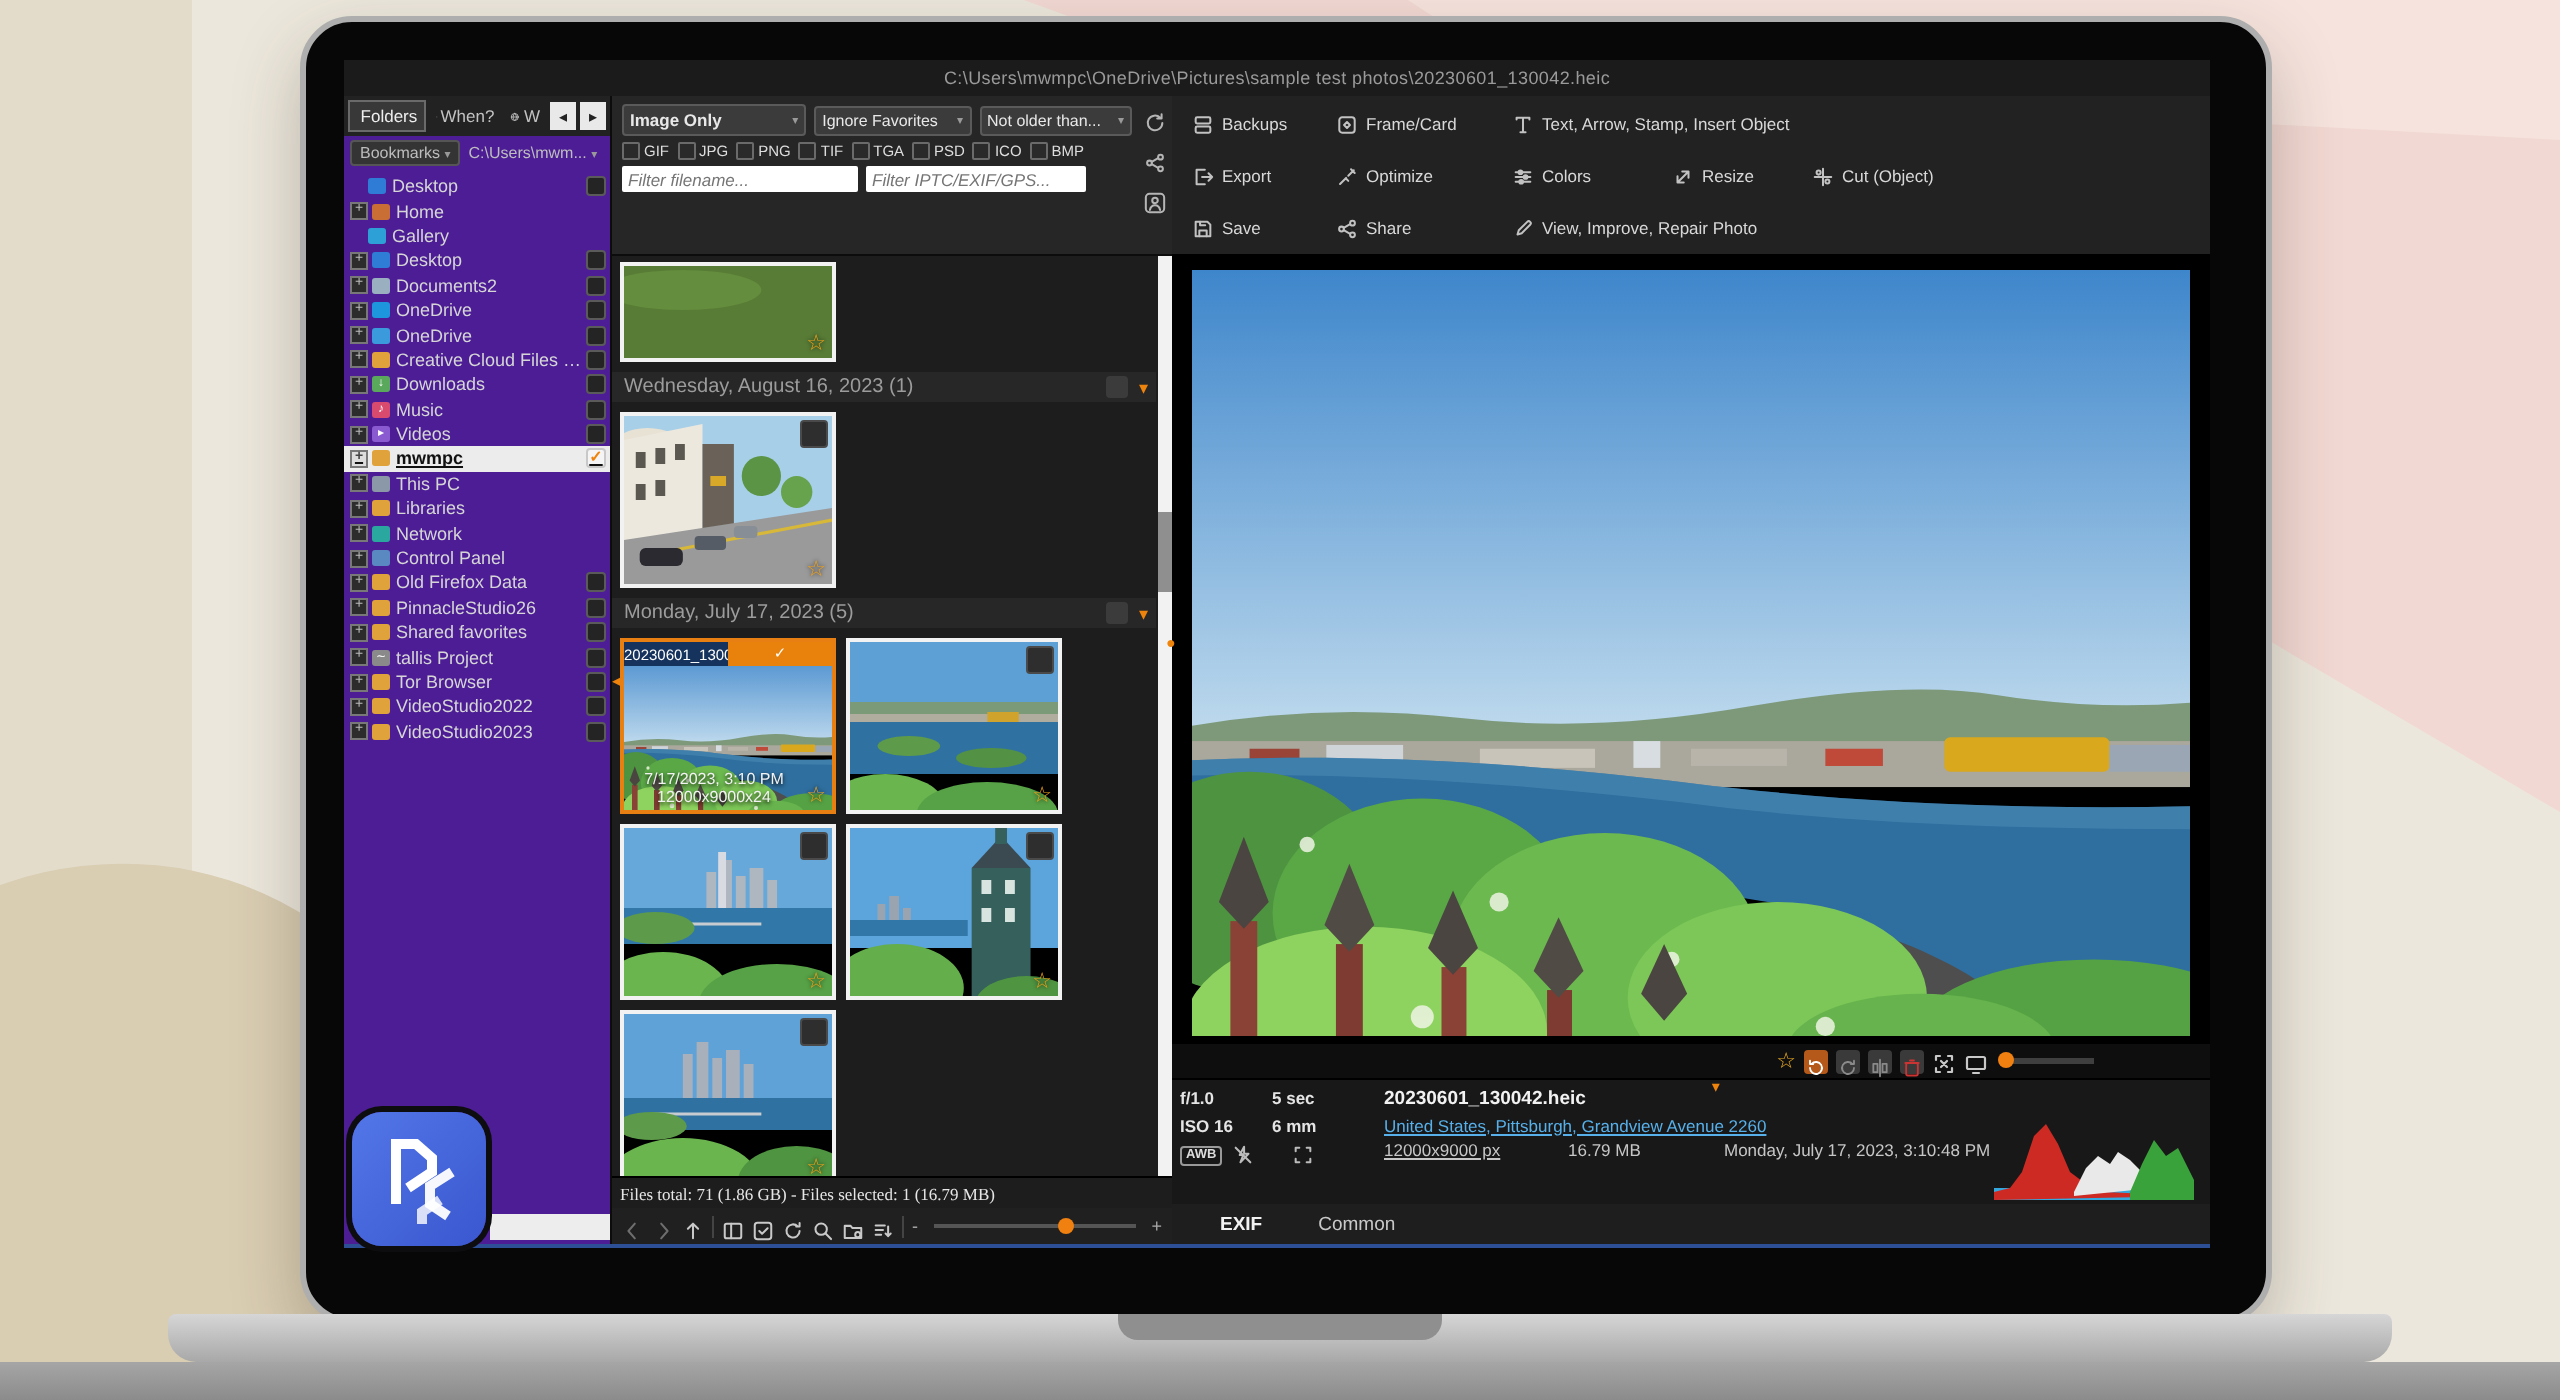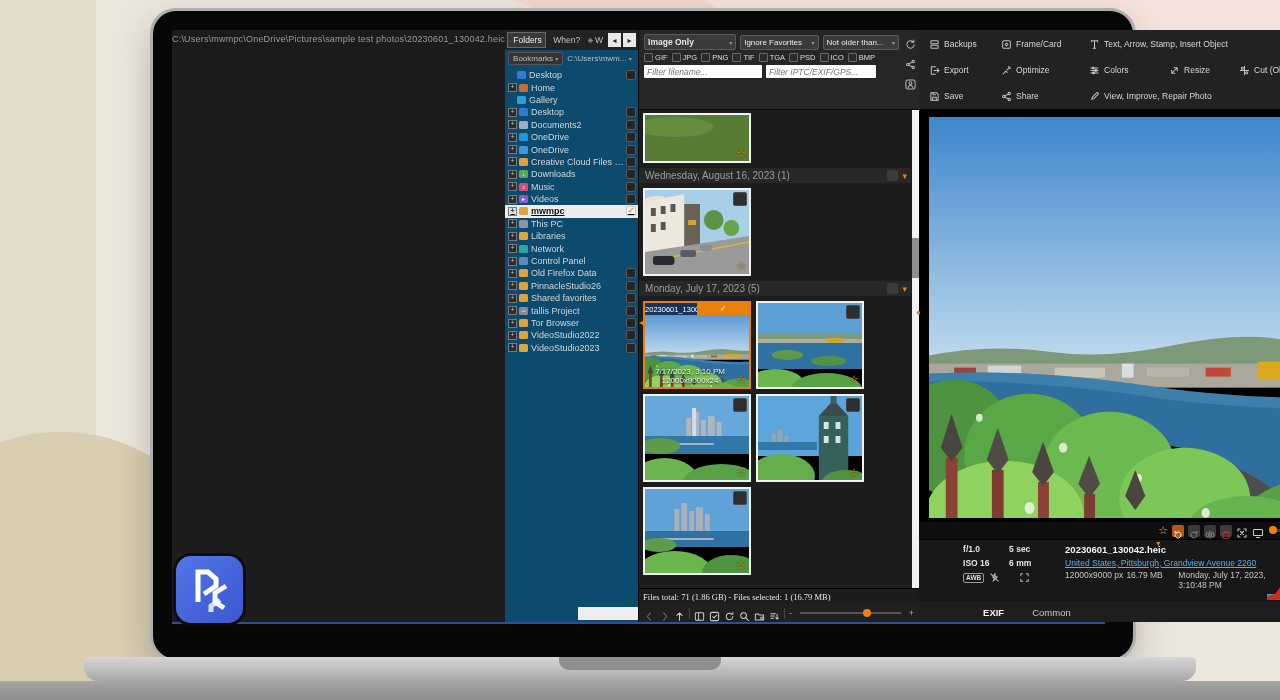--- a/index.html
+++ b/index.html
@@ -17,26 +17,26 @@
   .screen{position:absolute;left:150px;top:8px;width:980px;height:648px;background:#070708;
     border:3px solid #aeaeae;border-radius:26px;box-shadow:0 14px 34px rgba(60,50,40,.28);}
   .base{position:absolute;left:84px;top:657px;width:1112px;height:24px;
     background:linear-gradient(#d6d6d6,#a8a8a8);border-radius:4px 4px 14px 14px;}
   .notch{position:absolute;left:50%;top:0;transform:translateX(-50%);width:162px;height:13px;
     background:#8f8f8f;border-radius:0 0 10px 10px;}
   .desk{position:absolute;left:0;top:681px;width:1280px;height:19px;
     background:linear-gradient(#a6a6a6,#8b8b8b);}
   
   .app{position:absolute;left:172px;top:30px;width:933px;height:592px;background:#1d1d1d;
-    border-bottom:2px solid #2d4f96;display:flex;flex-direction:row;color:#d6d6d6;}
+    border-bottom:2px solid #2d4f96;display:flex;flex-direction:column;color:#d6d6d6;}
   .titlebar{height:18px;background:#1b1b1b;display:flex;align-items:center;justify-content:center;
     font-size:9px;color:#9a9a9a;letter-spacing:.2px;flex:none;}
   .content{flex:1;display:flex;min-height:0;}
   
-  .sidebar{width:133px;flex:none;background:#0c4a6e;border-right:1px solid #0c0c0c;display:flex;
+  .sidebar{width:133px;flex:none;background:#4c1d95;border-right:1px solid #0c0c0c;display:flex;
     flex-direction:column;position:relative;}
   .stabs{height:20px;display:flex;align-items:center;gap:2px;padding:0 2px;background:#222;flex:none;}
   .stab{display:flex;align-items:center;gap:2px;font-size:8.5px;color:#c2c2c2;padding:2px 3px;white-space:nowrap;overflow:hidden;}
   .stab.active{background:#383838;border:1px solid #6a6a6a;color:#eee;}
   .navbtn{width:13px;height:14px;background:#e9e9e9;color:#222;font-size:8px;display:flex;
     align-items:center;justify-content:center;flex:none;}
   .bkm{height:17px;display:flex;align-items:center;gap:4px;padding:0 3px;font-size:8px;color:#bdbdbd;flex:none;}
   .bkmbtn{background:#343434;border:1px solid #555;border-radius:2px;padding:1px 4px;}
   .tree{flex:1;overflow:hidden;padding-top:2px;}
   .trow{display:flex;align-items:center;height:12.4px;padding:0 2px 0 3px;font-size:9px;color:#d5d5d5;white-space:nowrap;}
@@ -117,39 +117,39 @@
   .vsbox{width:12px;height:12px;border-radius:2px;background:#3a3a3a;color:#8a8a8a;padding:1px;box-sizing:border-box;}
   .vsbox.on{background:#b4591a;color:#fff;}
   .vsbox.red{color:#c33;}
   .vsic{width:12px;height:12px;color:#c8c8c8;}
   .vslider{width:46px;height:3px;background:#3f3f3f;position:relative;margin-left:3px;}
   .vslider .zdot{left:-2px;top:-3px;}
   
   .exif{height:56px;flex:none;background:#181818;border-top:1px solid #000;display:flex;position:relative;
     padding:4px 6px 2px 4px;}
   .emark{position:absolute;left:52%;top:-1px;color:#ef840d;font-size:8px;}
-  .ecol1{width:98px;flex:none;font-size:8.5px;color:#e4e4e4;display:flex;flex-direction:column;gap:4px;margin-left:40px;}
+  .ecol1{width:98px;flex:none;font-size:8.5px;color:#e4e4e4;display:flex;flex-direction:column;gap:4px;}
   .ecol1 .er{display:flex;}
   .ecol1 b{width:46px;}
   .ecol1 .ev{font-weight:bold;}
   .badges{display:flex;align-items:center;gap:5px;}
   .awb{border:1px solid #999;border-radius:2px;font-size:6.5px;font-weight:bold;color:#ddd;padding:0 2px;line-height:8px;}
   .bic{width:11px;height:11px;color:#bbb;}
   .ecol2{flex:1;min-width:0;padding-left:4px;font-size:8.5px;color:#c6c6c6;display:flex;
     flex-direction:column;gap:2.5px;}
   .efile{font-size:9.5px;font-weight:bold;color:#f2f2f2;}
   .elink{color:#57b0ea;text-decoration:underline;font-size:8.5px;}
   .einfo{display:flex;}
-  .einfo .c1{width:92px;}
+  .einfo .c1{width:92px;text-decoration:underline;}
   .einfo .c2{width:78px;}
   .ecol3{width:102px;flex:none;display:flex;align-items:flex-end;}
   .vtabs{height:20px;flex:none;background:#1e1e1e;display:flex;align-items:center;gap:28px;
     padding-left:24px;font-size:9.5px;}
   .vtab{color:#c8c8c8;}
-  .vtab.active{color:#f2f2f2;font-weight:bold;margin-left:40px;}
+  .vtab.active{color:#f2f2f2;font-weight:bold;}
 </style>
 </head>
 <body>
 
 <div class="page">
   <div class="bg-left"></div>
   <div class="bg-pink"></div>
   <div class="bg-pink2"></div>
   <div class="bg-olive"></div>
 

